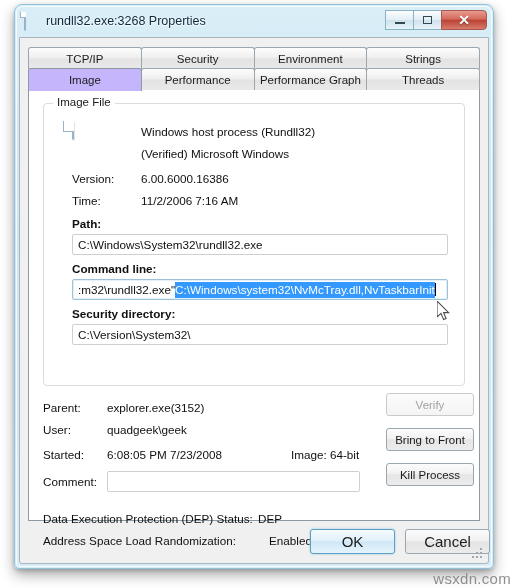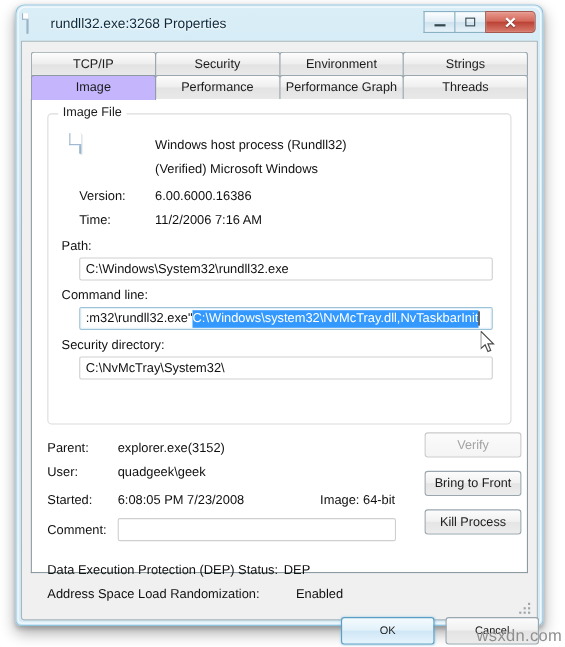--- a/index.html
+++ b/index.html
@@ -264,23 +264,24 @@
     left: 97px;
     font-size: 11.7px;
     color: #101010;
     white-space: nowrap;
   }
   .row-version { top: 68px; }
   .row-time { top: 90px; }
 
   .field-label {
     position: absolute;
-    left: 12px;
+    left: 28px;
     font-size: 11.7px;
     color: #101010;
+    font-weight: bold;
   }
   .textbox {
     position: absolute;
     left: 28px;
     right: 16px;
     height: 21px;
     box-sizing: border-box;
     background: #ffffff;
     border: 1px solid #cfcfcf;
     border-radius: 2px;
@@ -387,23 +388,22 @@
     top: 8px;
     width: 85px;
     height: 25px;
     box-sizing: border-box;
     border: 1px solid #9aa7ae;
     border-radius: 3px;
     background: linear-gradient(180deg,#fbfbfb 0%, #f1f1f1 47%, #e4e4e4 51%, #ebebeb 100%);
     display: flex;
     align-items: center;
     justify-content: center;
-    font-size: 10px;
+    font-size: 15px;
     color: #1b1b1b;
-    margin-top: 32px;
   }
   .dlgbtn.default {
     border: 1px solid #5b9fc4;
     background: linear-gradient(180deg,#f4fbfe 0%, #e2f1fa 47%, #cfe7f6 51%, #e6f4fc 100%);
     box-shadow: 0 0 2px rgba(110,180,220,0.8);
   }
   .b-ok { left: 290px; }
   .b-cancel { left: 385px; }
 
   
@@ -507,21 +507,21 @@
           <div class="textbox tb-path">C:\Windows\System32\rundll32.exe</div>
 
           <div class="field-label lbl-cmd">Command line:</div>
           <div class="textbox focused tb-cmd">
               <span>:m32\rundll32.exe"</span>
               <span class="sel-hl">C:\Windows\system32\NvMcTray.dll,NvTaskbarInit</span>
               <span class="caret"></span>
             </div>
 
           <div class="field-label lbl-curdir">Security directory:</div>
-          <div class="textbox tb-curdir">C:\NvMcTray\System32\</div>
+          <div class="textbox tb-curdir">C:\Version\System32\</div>
         </div>
 
         <div class="info lbl-col r-parent">Parent:</div>
         <div class="info val-col r-parent">explorer.exe(3152)</div>
 
         <div class="info lbl-col r-user">User:</div>
         <div class="info val-col r-user">quadgeek\geek</div>
 
         <div class="info lbl-col r-started">Started:</div>
         <div class="info val-col r-started">6:08:05 PM   7/23/2008</div>

